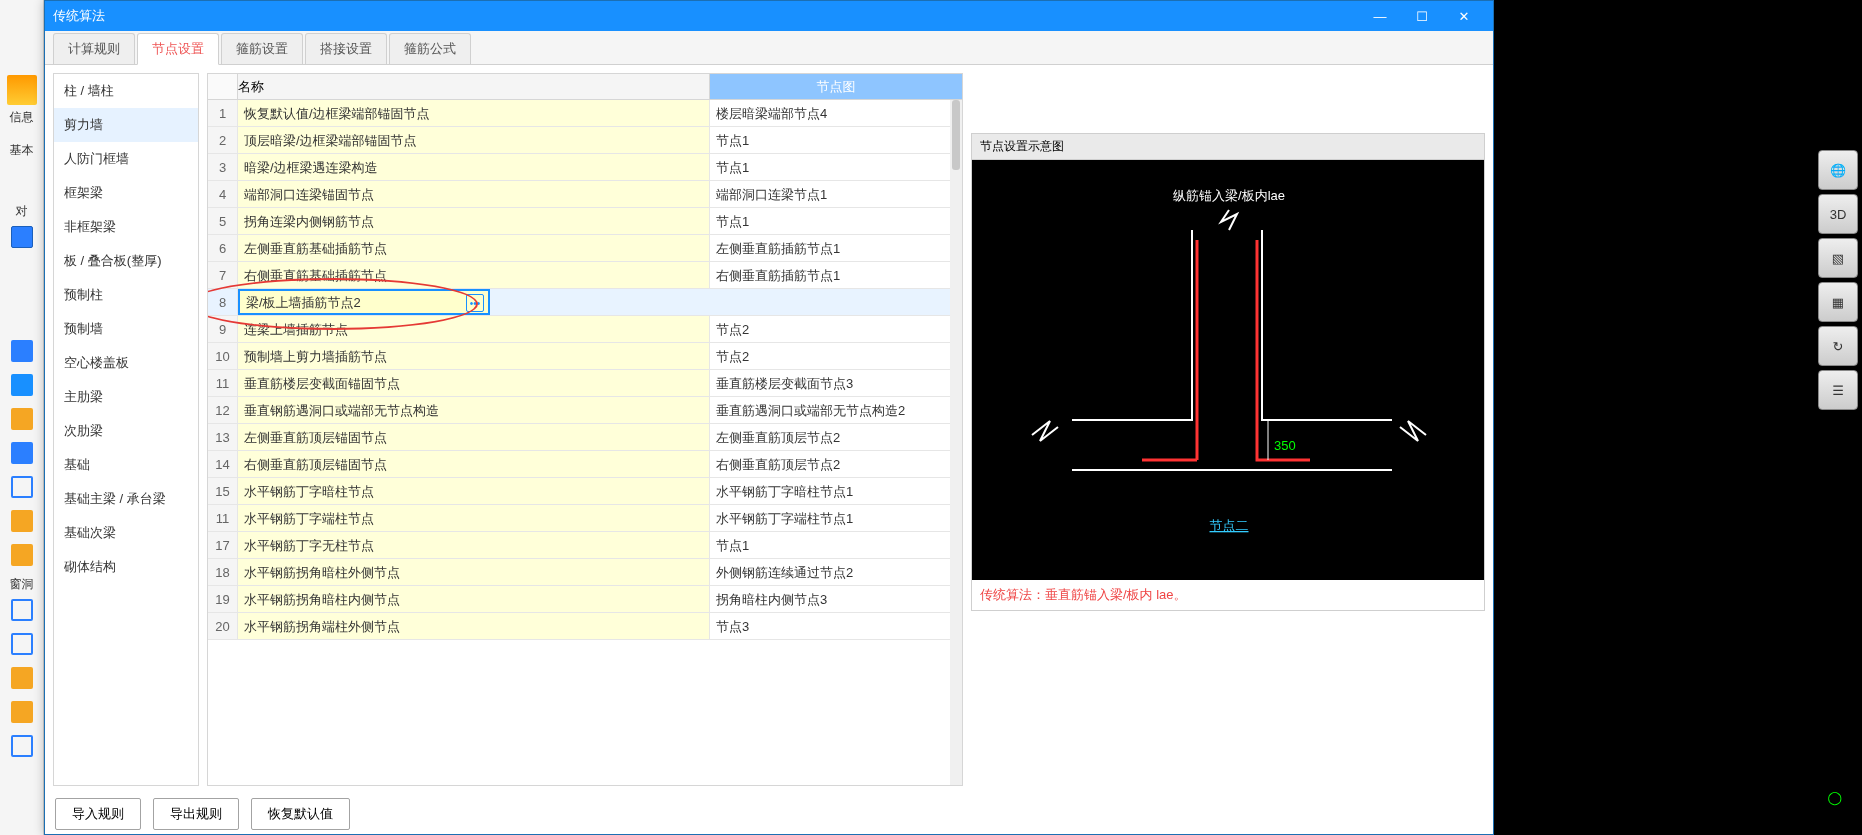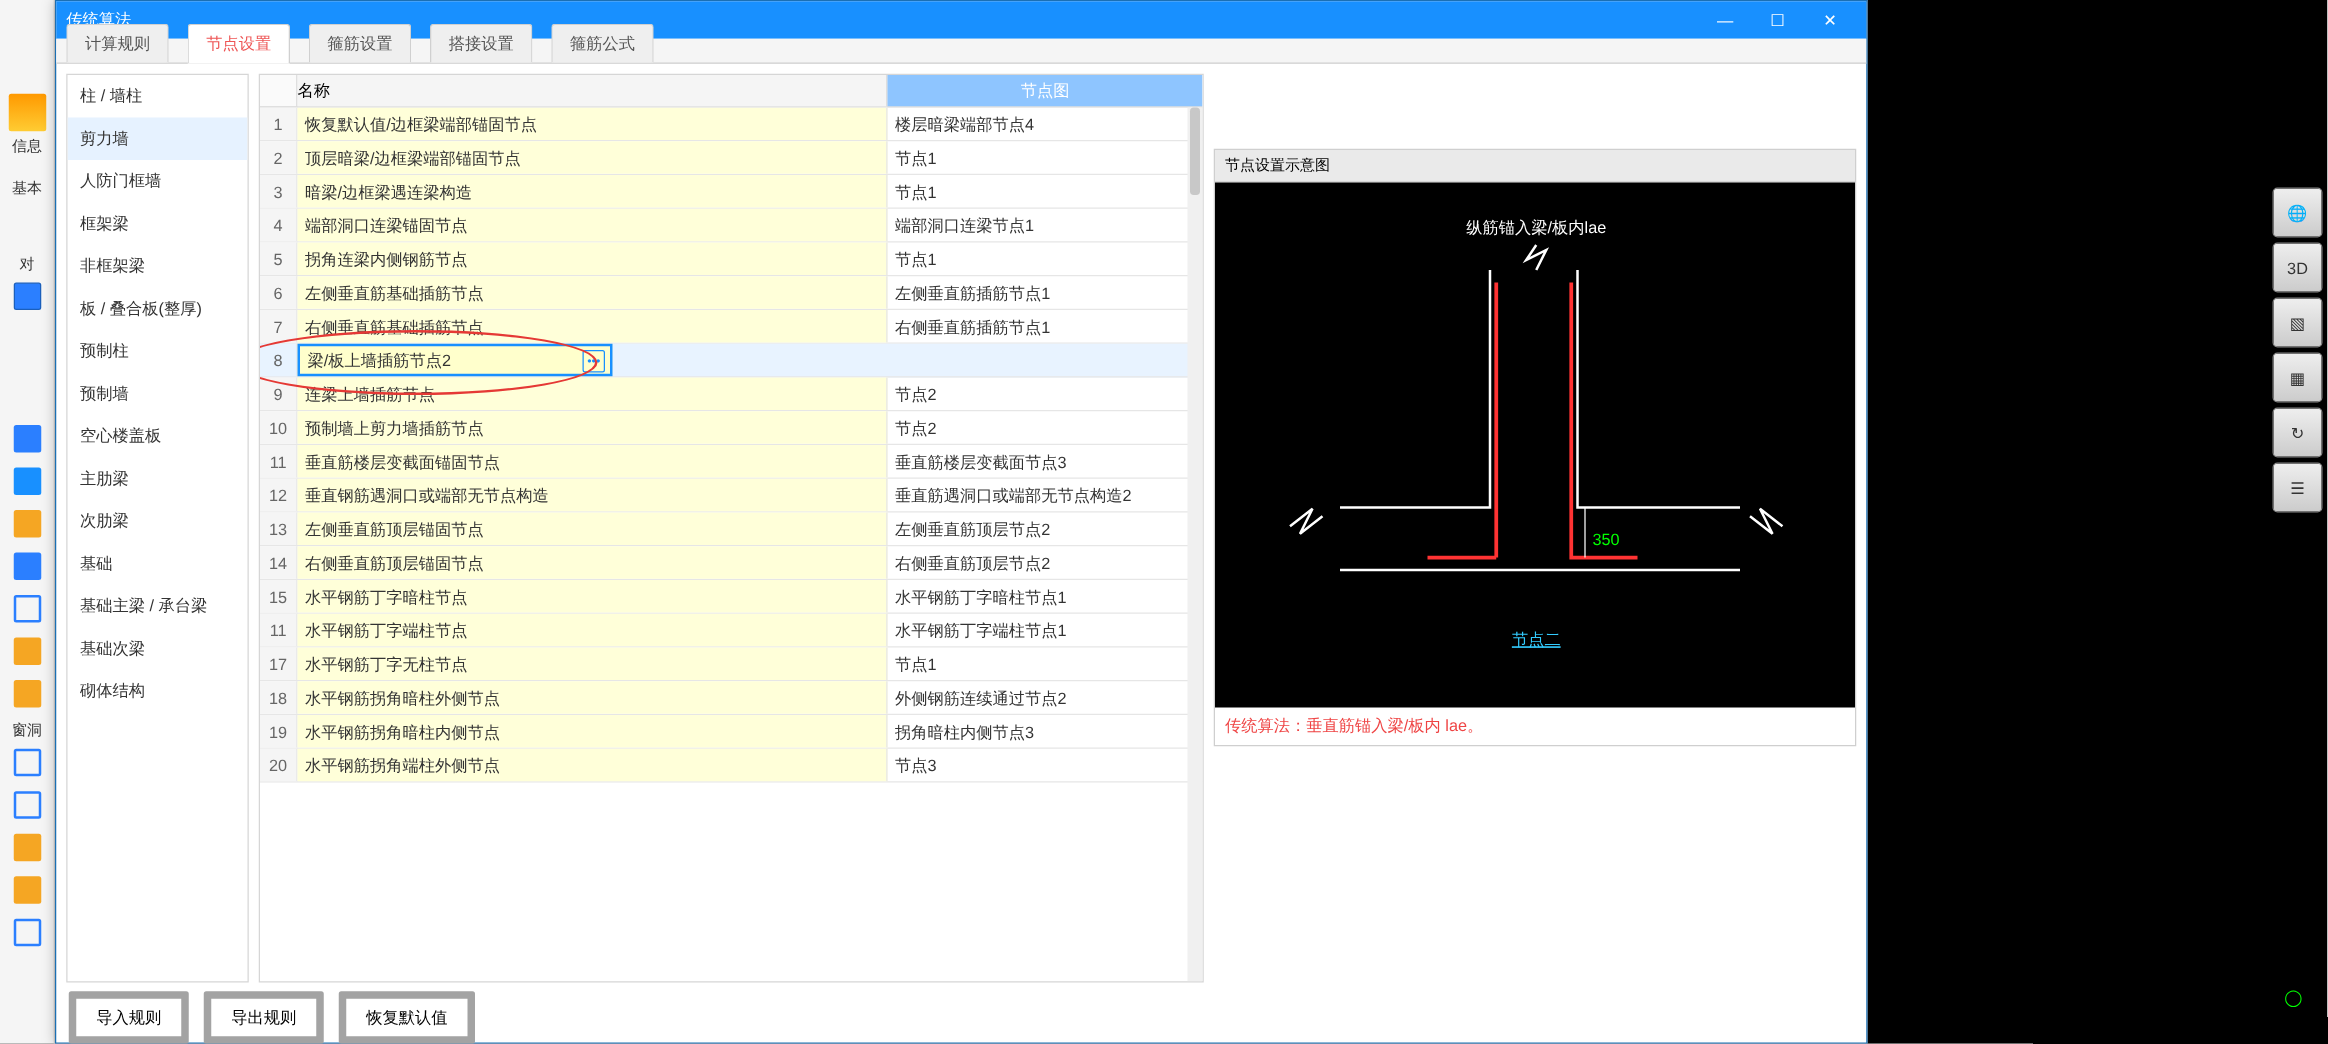--- a/index.html
+++ b/index.html
@@ -16,21 +16,21 @@
 
 .right-strip { position:absolute; right:0; top:150px; width:48px; z-index:6; display:flex; flex-direction:column; align-items:center; gap:4px; }
 .right-strip .rs-btn { width:40px; height:40px; background:linear-gradient(#eee,#ccc); border:1px solid #888; border-radius:4px; display:flex; align-items:center; justify-content:center; color:#333; box-shadow:0 1px 2px rgba(0,0,0,.2); }
 
 .dialog { position:absolute; left:44px; top:0; width:1450px; height:835px; background:#fff; box-shadow:0 0 10px rgba(0,0,0,.25); z-index:10; display:flex; flex-direction:column; border:1px solid #1b6fb3; }
 .titlebar { height:30px; background:#1890ff; color:#fff; display:flex; align-items:center; padding:0 8px; flex-shrink:0; }
 .titlebar .title { flex:1; font-size:13px; }
 .titlebar .wbtns { display:flex; }
 .titlebar .wbtn { width:42px; height:30px; display:flex; align-items:center; justify-content:center; color:#fff; }
 
-.tabbar { height:20px; background:#f5f5f5; border-bottom:1px solid #d0d0d0; display:flex; align-items:flex-end; padding:0 8px; gap:15px; flex-shrink:0; }
+.tabbar { height:34px; background:#f5f5f5; border-bottom:1px solid #d0d0d0; display:flex; align-items:flex-end; padding:0 8px; gap:2px; flex-shrink:0; }
 .tabbar .tab { padding:6px 14px; border:1px solid #d0d0d0; border-bottom:none; background:#efefef; color:#555; border-radius:3px 3px 0 0; cursor:pointer; }
 .tabbar .tab.active { background:#fff; color:#e55; border-bottom:1px solid #fff; margin-bottom:-1px; }
 
 .body-area { flex:1; display:flex; padding:8px; gap:8px; overflow:hidden; }
 .catlist { width:146px; border:1px solid #d6d6d6; background:#fff; overflow-y:auto; }
 .catlist::-webkit-scrollbar{width:10px;} .catlist::-webkit-scrollbar-thumb{background:#c8c8c8;border-radius:3px;}
 .cat-item { padding:8px 10px; cursor:pointer; color:#333; }
 .cat-item.selected { background:#e6f2ff; }
 
 .table-wrap { flex:1; border:1px solid #d6d6d6; display:flex; flex-direction:column; overflow:hidden; position:relative; }
@@ -51,21 +51,21 @@
 .vscroll-right{position:absolute; right:0; top:26px; bottom:0; width:12px; background:#f0f0f0;}
 .vscroll-right .thumb{position:absolute; top:0; height:70px; left:2px; right:2px; background:#c8c8c8; border-radius:3px;}
 
 .preview { width:514px; display:flex; flex-direction:column; gap:4px; }
 .preview-box { border:1px solid #cfcfcf; margin-top: 60px; }
 .preview-box .phead { background:#eaeaea; border-bottom:1px solid #cfcfcf; padding:4px 8px; font-size:12px; }
 .preview-box .pcanvas { background:#000; height:420px; position:relative; }
 .preview-box .pnote { padding:6px 8px; color:#ef4444; }
 
 .footer { height:40px; display:flex; align-items:center; gap:12px; padding:0 10px; flex-shrink:0; }
-.footer .fbtn { padding:6px 16px; border:6px solid #a3a3a3; background:#fff; border-radius:2px; cursor:pointer; }
+.footer .fbtn { padding:6px 16px; border:1px solid #a3a3a3; background:#fff; border-radius:2px; cursor:pointer; }
 
 .oval { position:absolute; border:2px solid #e53935; border-radius:50%; pointer-events:none; z-index:20; }
 </style>
 </head>
 <body>
 
 <div class="app-canvas">
   <div class="ucs">◯</div>
 </div>
 

